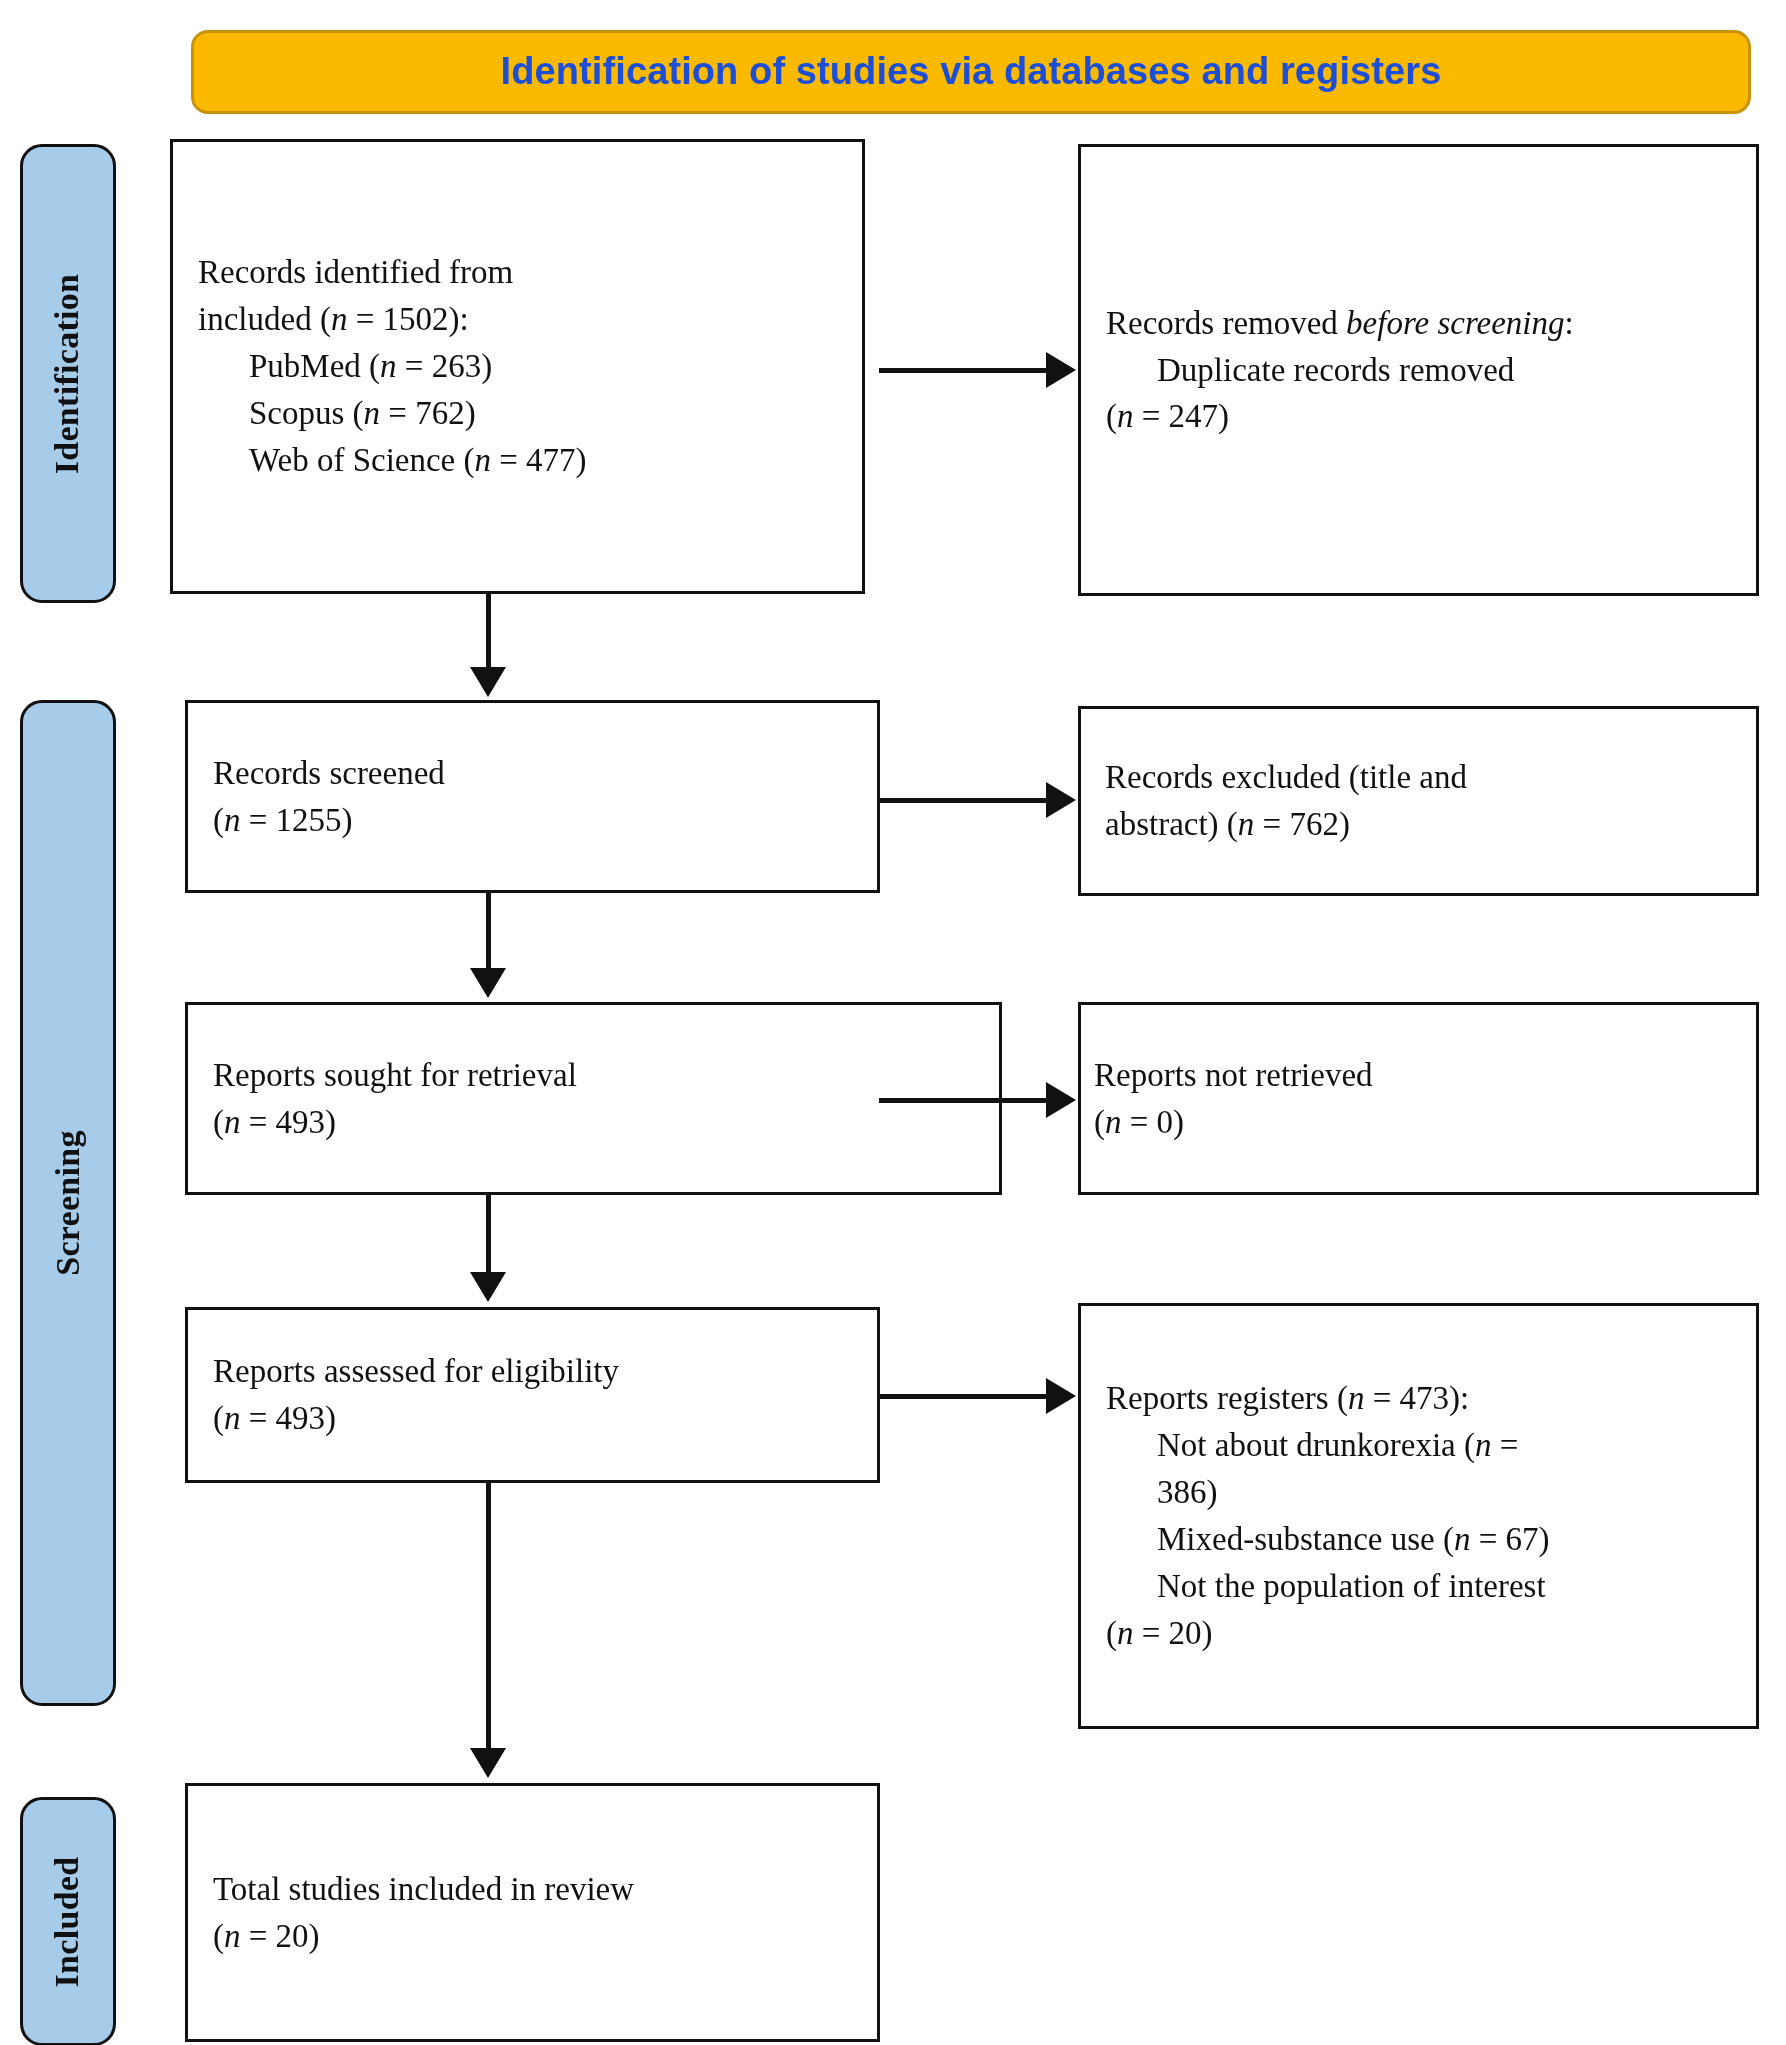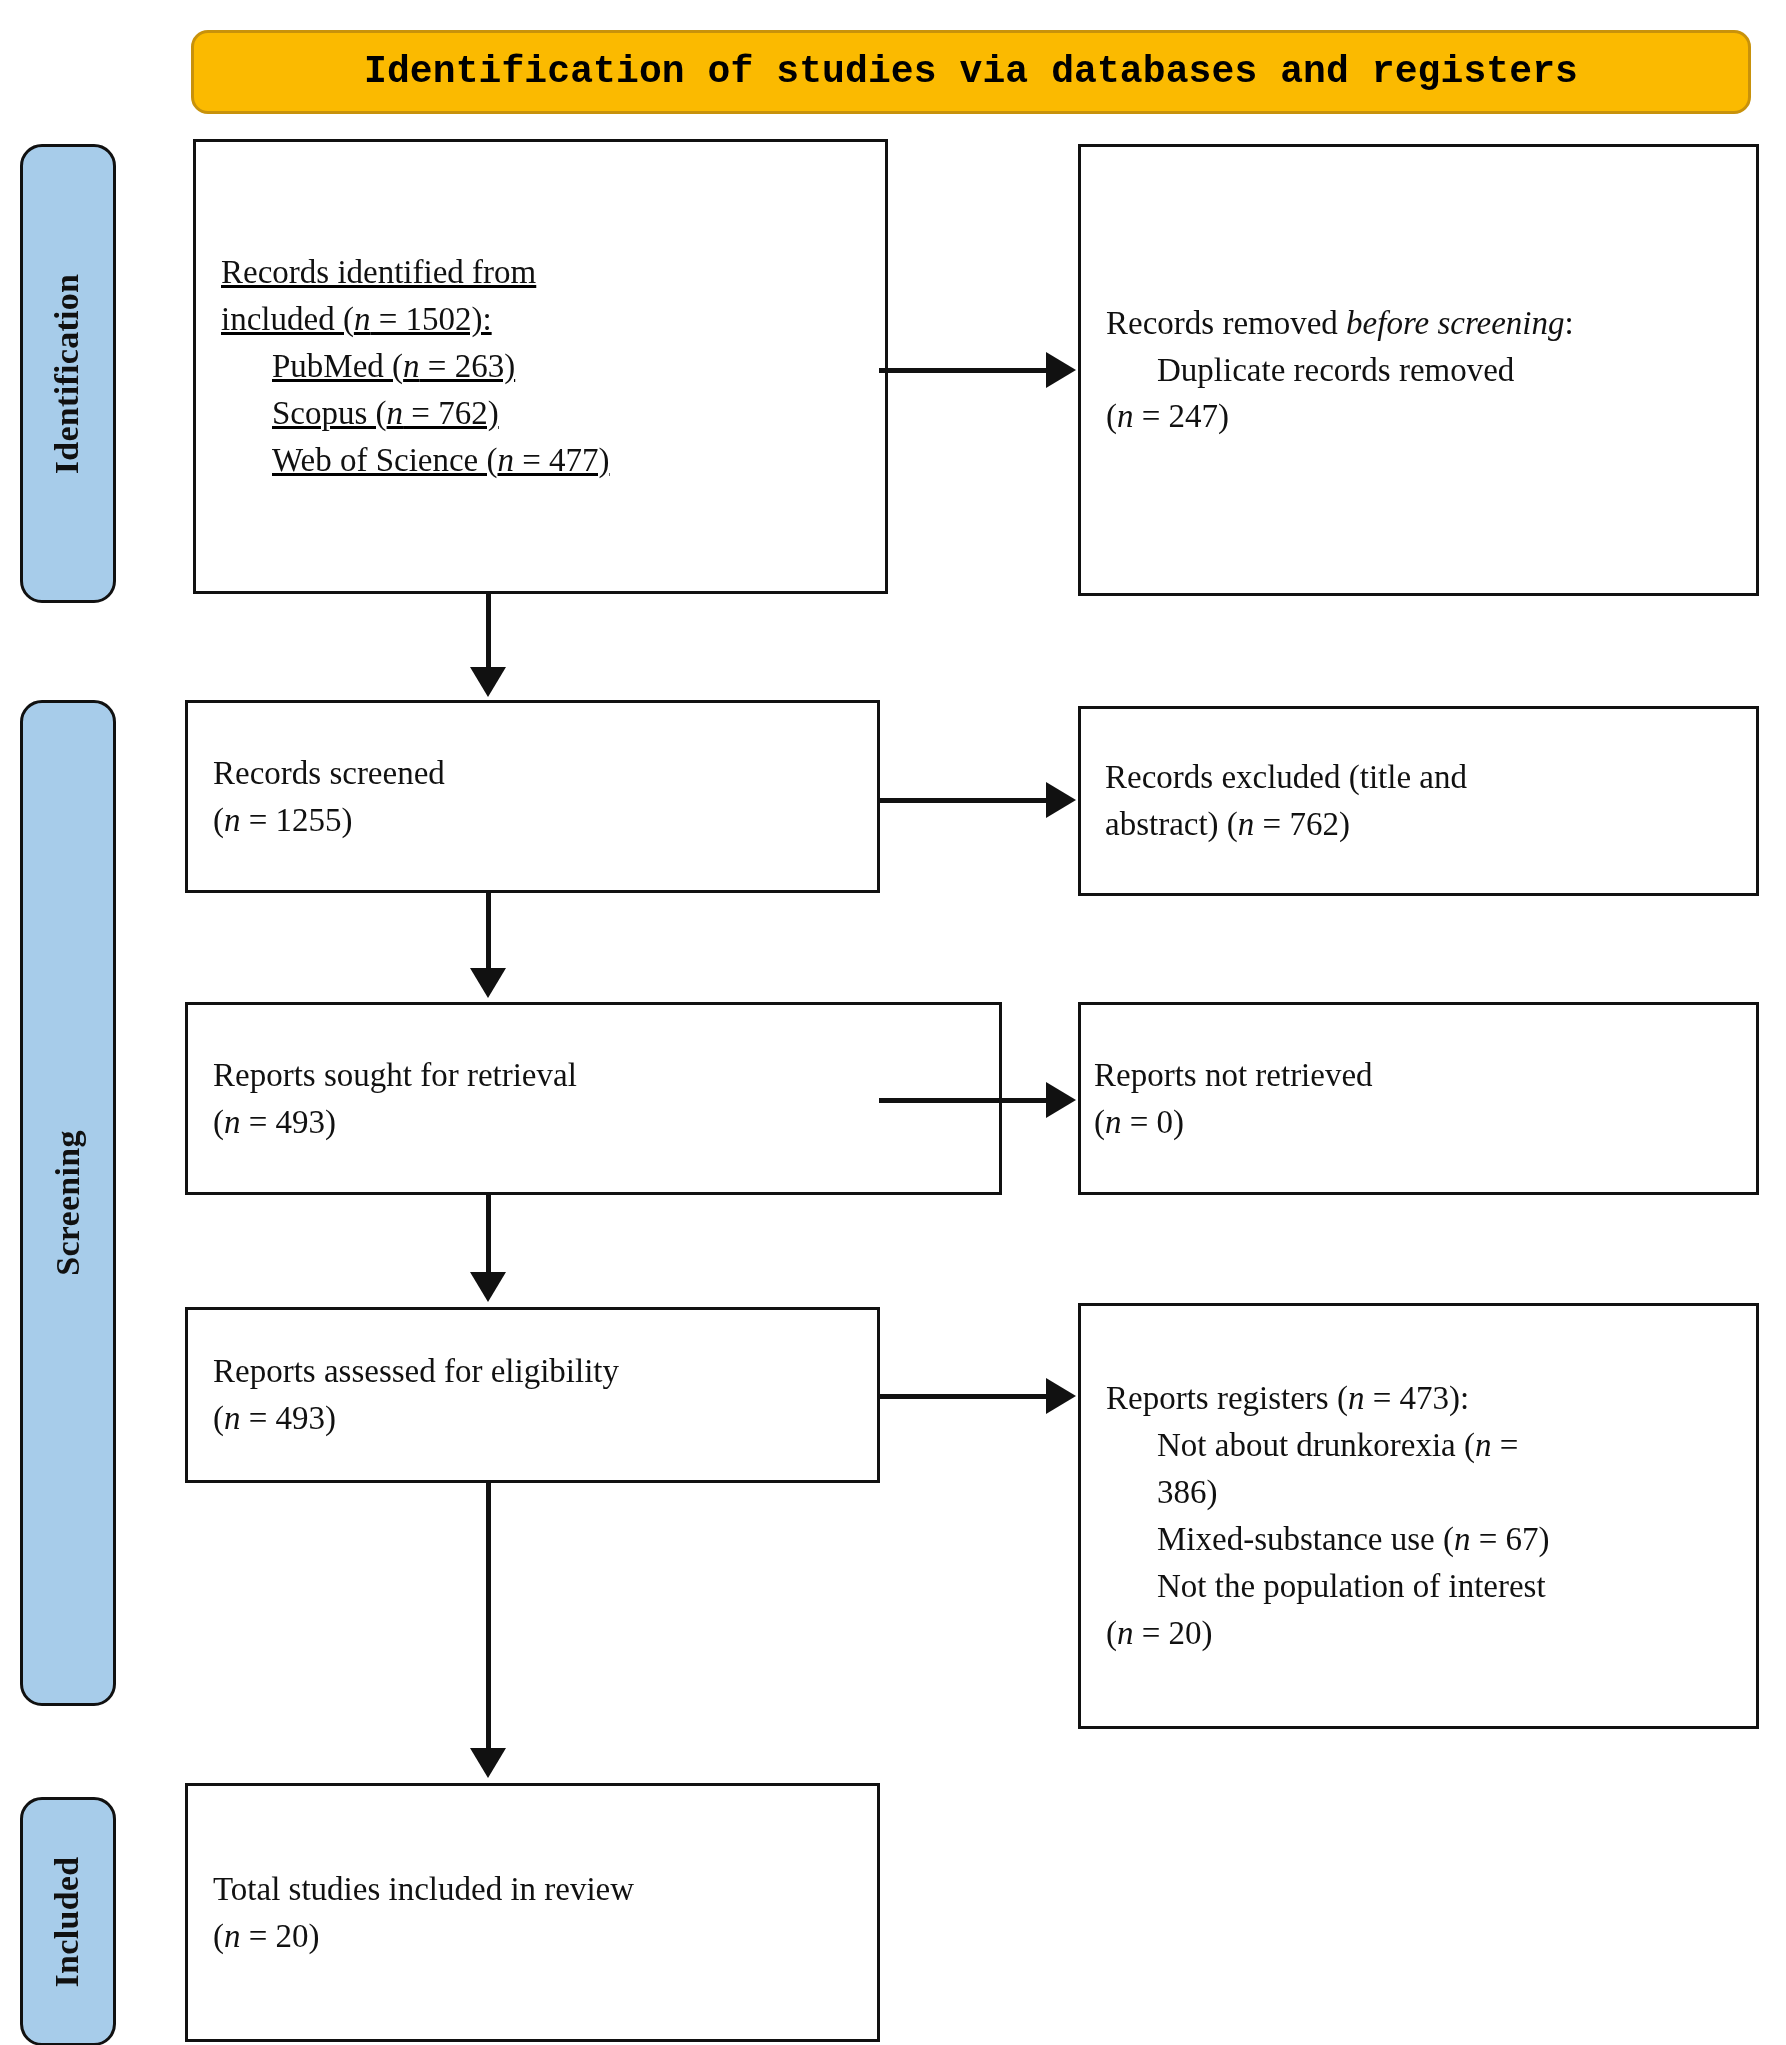--- a/index.html
+++ b/index.html
@@ -28,24 +28,24 @@
     border: 3.3px solid #C8920B;
     border-radius: 17px;
     box-sizing: border-box;
     display: flex;
     align-items: center;
     justify-content: center;
   }
   .banner-text {
     font-size: 38px;
     font-weight: bold;
-    color: #000000;
+    color: #1d4ed8;
     letter-spacing: 0.1px;
     text-align: center;
-    font-family: Liberation Mono, monospace;
+    font-family: Liberation Sans, sans-serif;
   }
 
   
   .stage-label {
     position: absolute;
     background: #A7CCEA;
     border: 3.9px solid #111111;
     border-radius: 22px;
     box-sizing: border-box;
     display: flex;
@@ -81,21 +81,21 @@
     font-size: 33px;
     line-height: 1.42;
     color: #111111;
     font-family: "Liberation Serif", "DejaVu Serif", serif;
   }
   .box p.indent { padding-left: 51px; }
   em { font-style: italic; }
   .nvar { font-style: italic; }
 
   
-  #box-identified   { left: 193px;  top: 139px;  width: 695px; height: 455px; text-decoration: underline; }
+  #box-identified   { left: 170px;  top: 139px;  width: 695px; height: 455px; }
   #box-screened     { left: 185px;  top: 700px; width: 695px; height: 193px; }
   #box-sought       { left: 185px;  top: 1002px; width: 817px; height: 193px; }
   #box-eligibility  { left: 185px;  top: 1307px; width: 695px; height: 176px; justify-content: center; }
   #box-included     { left: 185px;  top: 1783px; width: 695px; height: 259px; }
 
   
   #box-removed      { left: 1078px; top: 144px;  width: 681px; height: 452px; }
   #box-excl-screen  { left: 1078px; top: 706px; width: 681px; height: 190px; padding-left: 24px; }
   #box-not-retrieved{ left: 1078px; top: 1002px; width: 681px; height: 193px; padding-left: 13px; }
   #box-excl-reports { left: 1078px; top: 1303px; width: 681px; height: 426px; }

